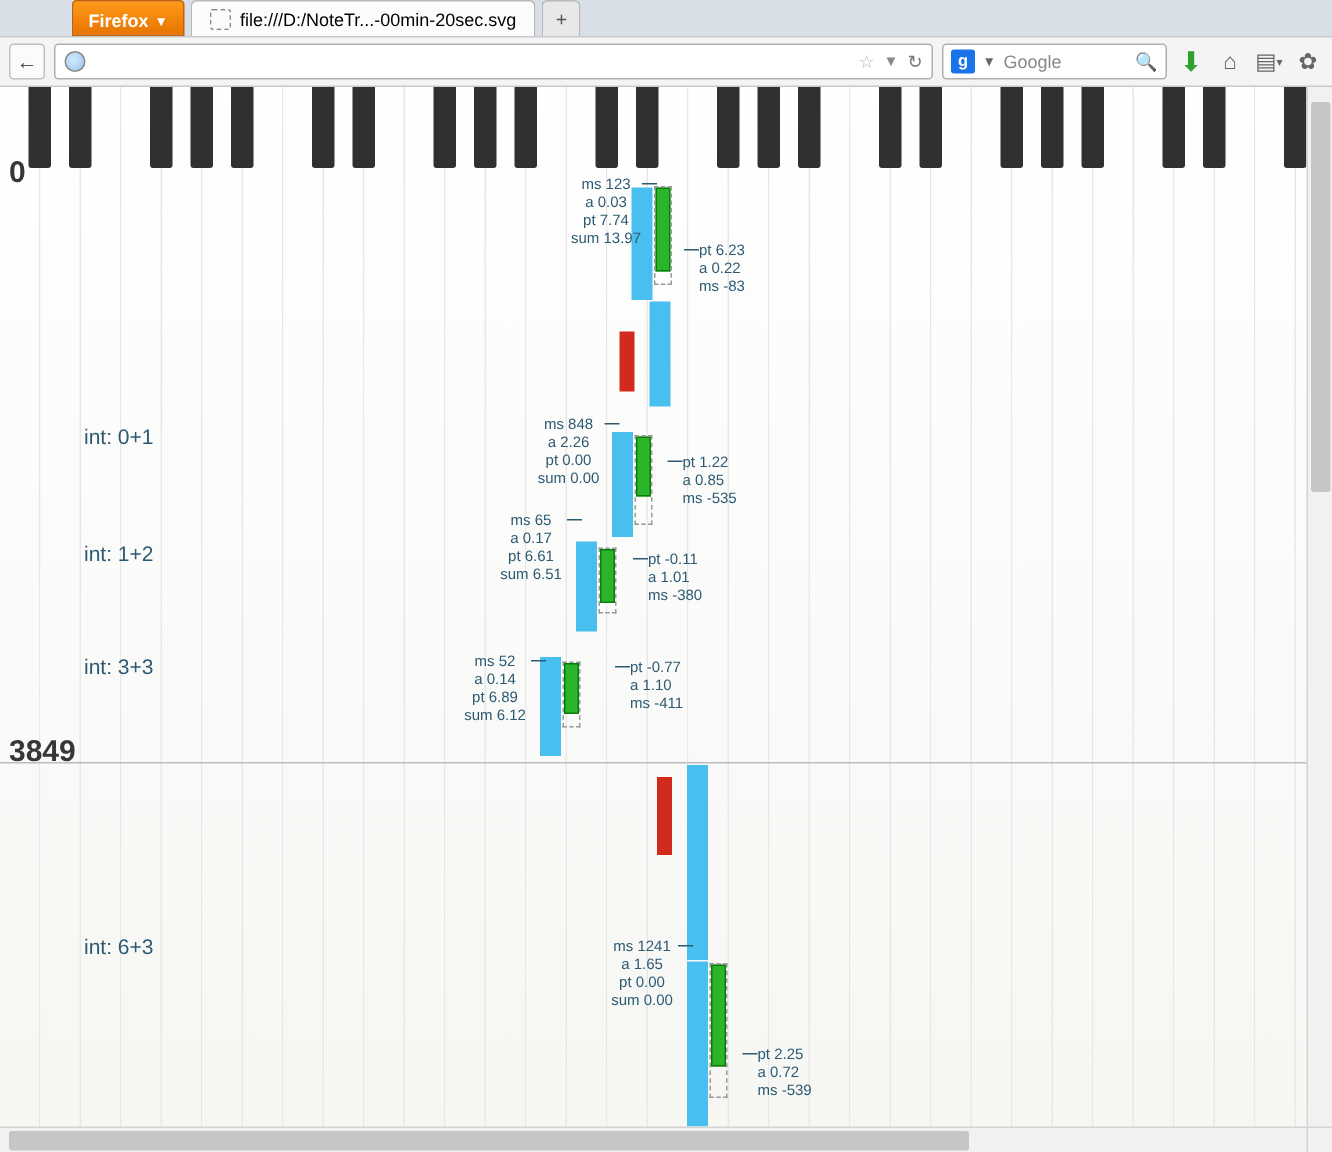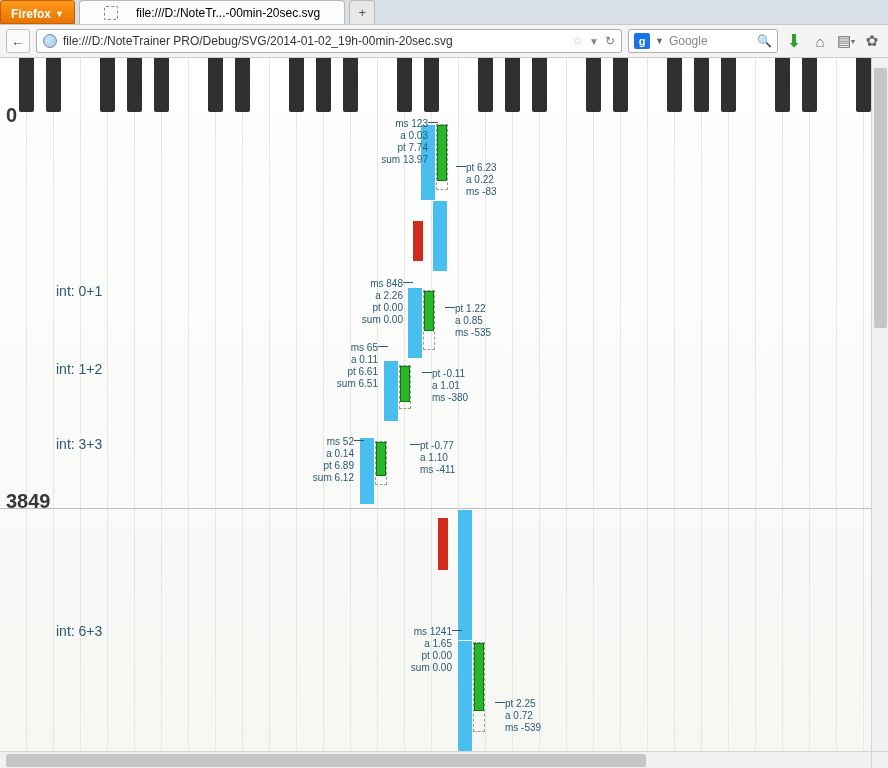--- a/index.html
+++ b/index.html
@@ -11,27 +11,28 @@
     background: #eee;
   }
   
   .topstrip { height: 24px; display: flex; align-items: stretch; background: #d9dfe6; }
   .ff-btn {
     background: linear-gradient(#ff9a1a,#e77400);
     color: #fff; font-weight: bold; font-size: 12px;
     padding: 4px 10px 0; border-radius: 3px 3px 0 0;
     display: flex; align-items: center; gap: 4px;
     border: 1px solid #c85f00;
+    margin-left: 48px;
   }
   .ff-btn .caret { font-size: 9px; }
   .tab {
     margin-left: 4px; background: #fcfcfc;
     border: 1px solid #b8b8b8; border-bottom: none;
-    border-radius: 4px 4px 0 0; padding: 3px 24px;
-    font-size: 12px; display: flex; align-items: center; gap: 18px;
+    border-radius: 4px 4px 0 0; padding: 3px 12px;
+    font-size: 12px; display: flex; align-items: center; gap: 6px;
   }
   .tab-icon {
     width: 14px; height: 14px; border: 1px dashed #888; border-radius: 2px;
   }
   .newtab {
     margin-left: 4px; width: 26px;
     border: 1px solid #b8b8b8; border-bottom: none;
     border-radius: 4px 4px 0 0; background: #e8e8e8;
     display: flex; align-items: center; justify-content: center; font-size: 13px; color:#555;
   }
@@ -96,21 +97,21 @@
   }
   .midline { position:absolute; left:0; right:0; height:1px; background:#bcbcbc; }
 
   .int-label { position:absolute; font-size:14px; color:#2c5a73; }
 
   .bar-blue { position:absolute; background:#49bff0; }
   .bar-red  { position:absolute; background:#d22b1e; width:10px; }
   .bar-green{ position:absolute; background:#2bb52b; border:1px solid #0c7d0c; width:10px; }
   .outline  { position:absolute; border:1px dashed #9a9a9a; }
 
-  .ann-left  { position:absolute; font-size:10px; line-height:12px; color:#2c5a73; text-align:right;}
+  .ann-left  { position:absolute; font-size:10px; line-height:12px; color:#2c5a73; text-align:center;}
   .ann-right { position:absolute; font-size:10px; line-height:12px; color:#2c5a73; text-align:left;}
   .ann-left::after{
     content:""; position:absolute; right:-10px; top:4px; width:10px; height:1px; background:#2c5a73;
   }
   .ann-right::before{
     content:""; position:absolute; left:-10px; top:4px; width:10px; height:1px; background:#2c5a73;
   }
 
   .sb-v { position:absolute; right:0; top:0; bottom:17px; width:17px; background:#f1f1f1; border-left:1px solid #d4d4d4;}
   .sb-h { position:absolute; left:0; right:17px; bottom:0; height:17px; background:#f1f1f1; border-top:1px solid #d4d4d4;}
@@ -134,21 +135,20 @@
     <span>+</span>
   </div>
 </div>
 
 <div class="toolbar">
   <div class="nav-btn">
     <span>←</span>
   </div>
   <div class="urlbar">
     <span class="globe"></span>
-    <span>file:///D:/NoteTrainer PRO/Debug/SVG/2014-01-02_19h-00min-20sec.svg</span>
     <span class="star">☆</span>
     <span class="drop">▼</span>
     <span class="reload">↻</span>
   </div>
   <div class="searchbar">
     <span class="gbox">g</span>
     <span class="drop">▼</span>
     <span>Google</span>
     <span class="mag" style="margin-left:auto">🔍</span>
   </div>
@@ -261,21 +261,21 @@
     <div>pt 1.22</div>
       <div>a 0.85</div>
       <div>ms -535</div>
   </div>
 
   <div class="bar-blue" style="left:384px;top:303px;width:14px;height:60px"></div>
   <div class="bar-green" style="left:400px;top:308px;height:36px"></div>
   <div class="outline" style="left:399px;top:307px;width:12px;height:44px"></div>
   <div class="ann-left" style="top:284px;left:330px;width:48px">
     <div>ms 65</div>
-      <div>a 0.11</div>
+      <div>a 0.17</div>
     <div>pt 6.61</div>
       <div>sum 6.51</div>
   </div>
   <div class="ann-right" style="top:310px;left:432px">
     <div>pt -0.11</div>
       <div>a 1.01</div>
       <div>ms -380</div>
   </div>
 
   <div class="bar-blue" style="left:360px;top:380px;width:14px;height:66px"></div>

